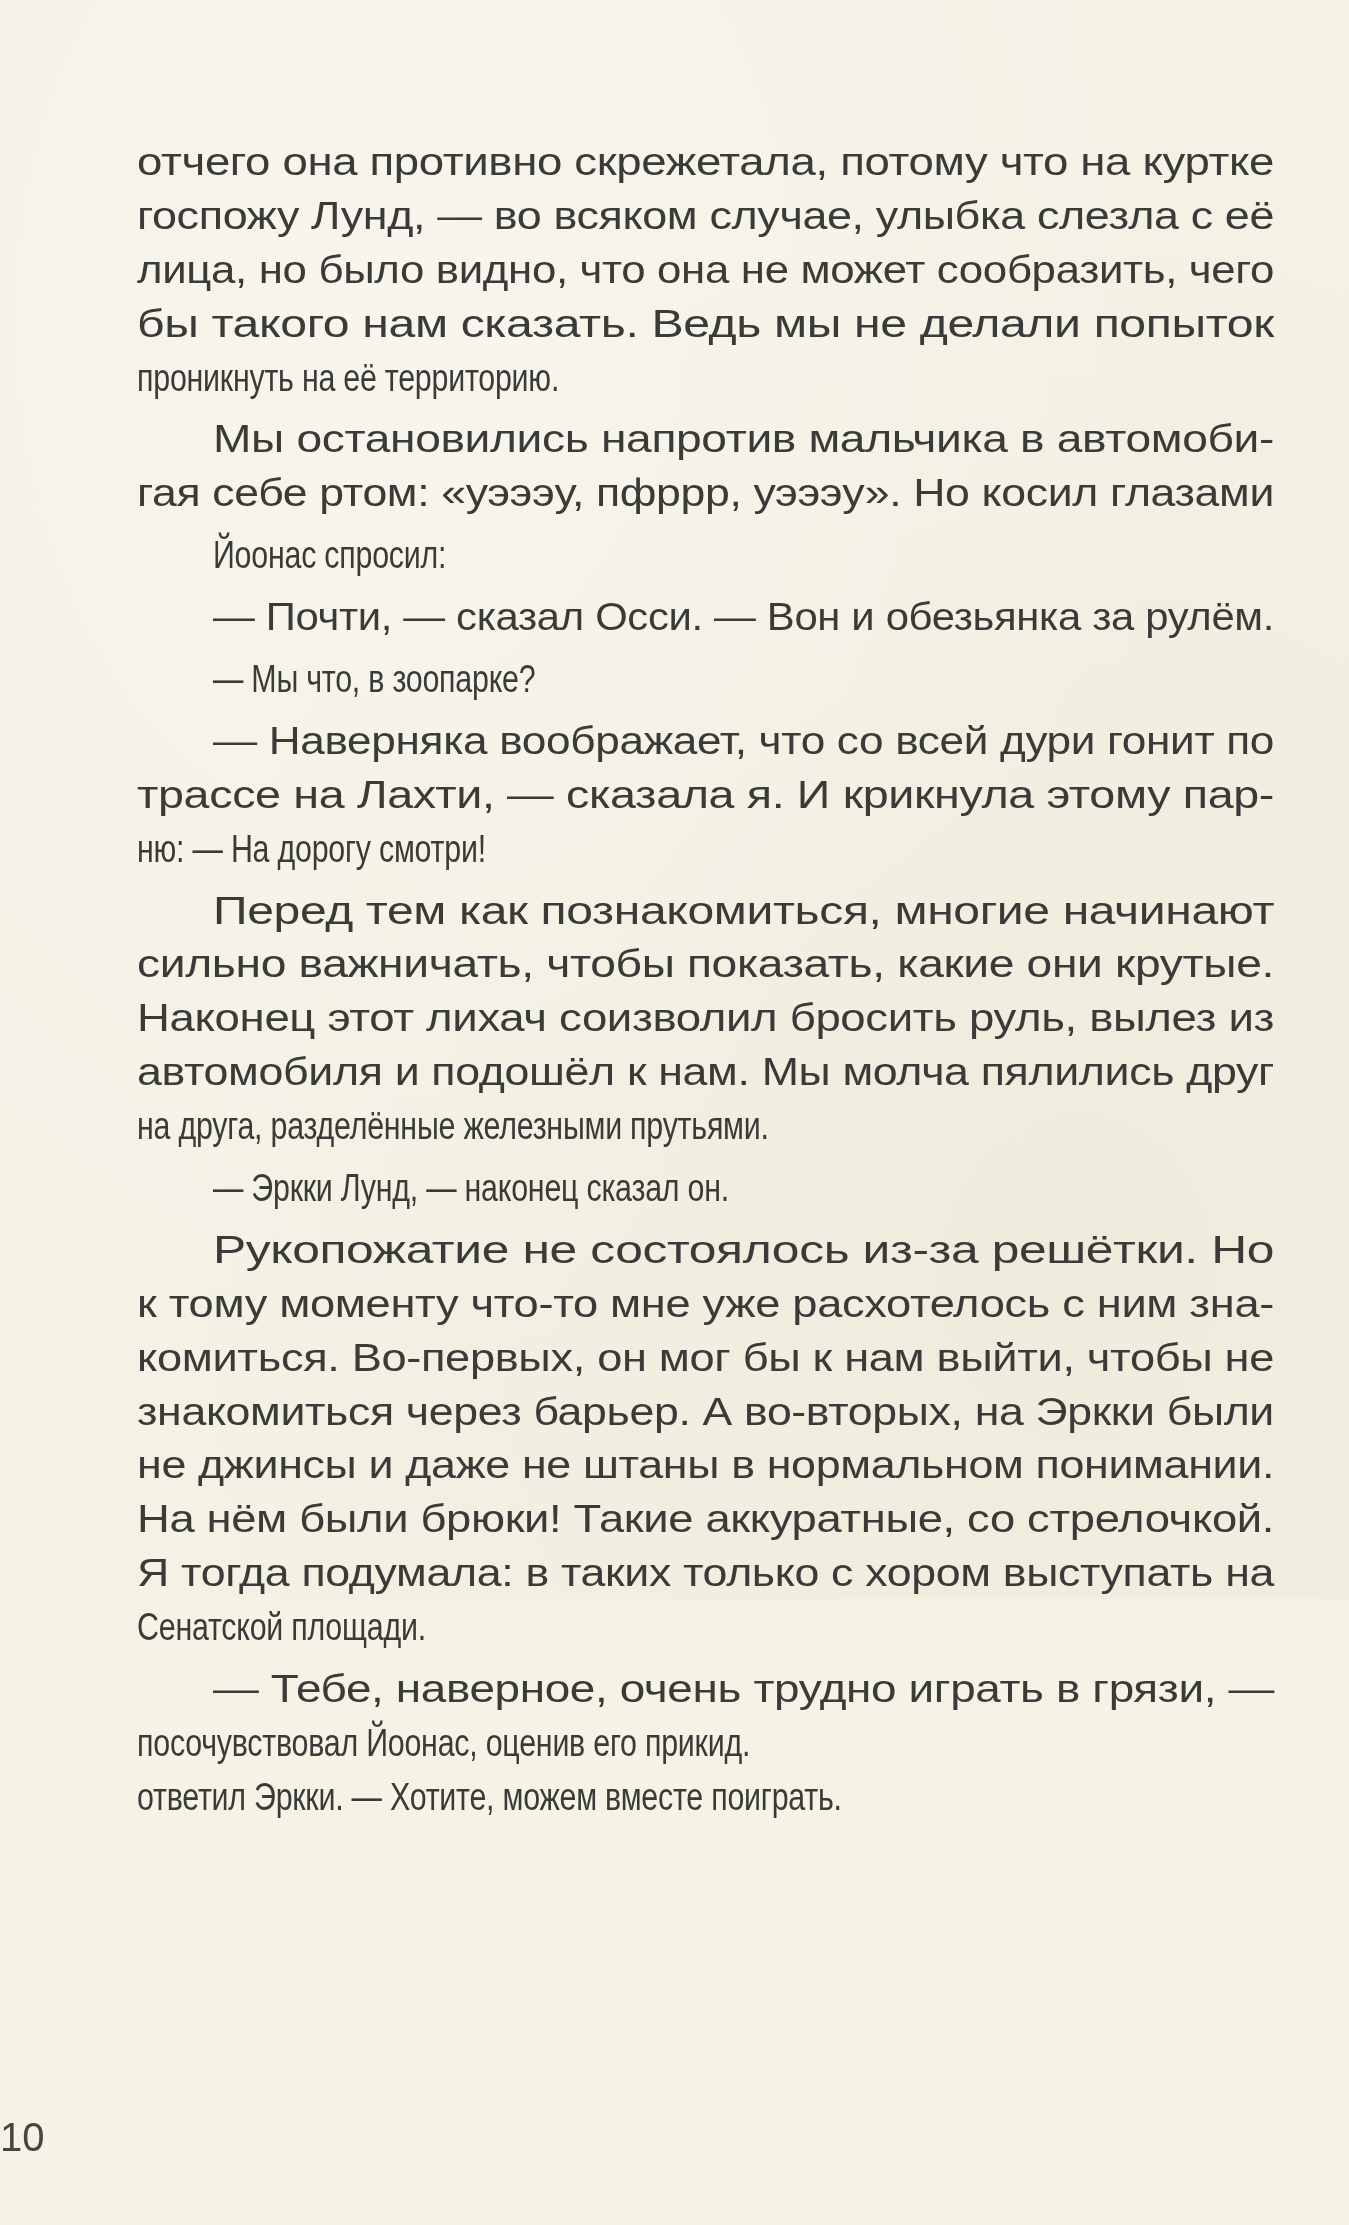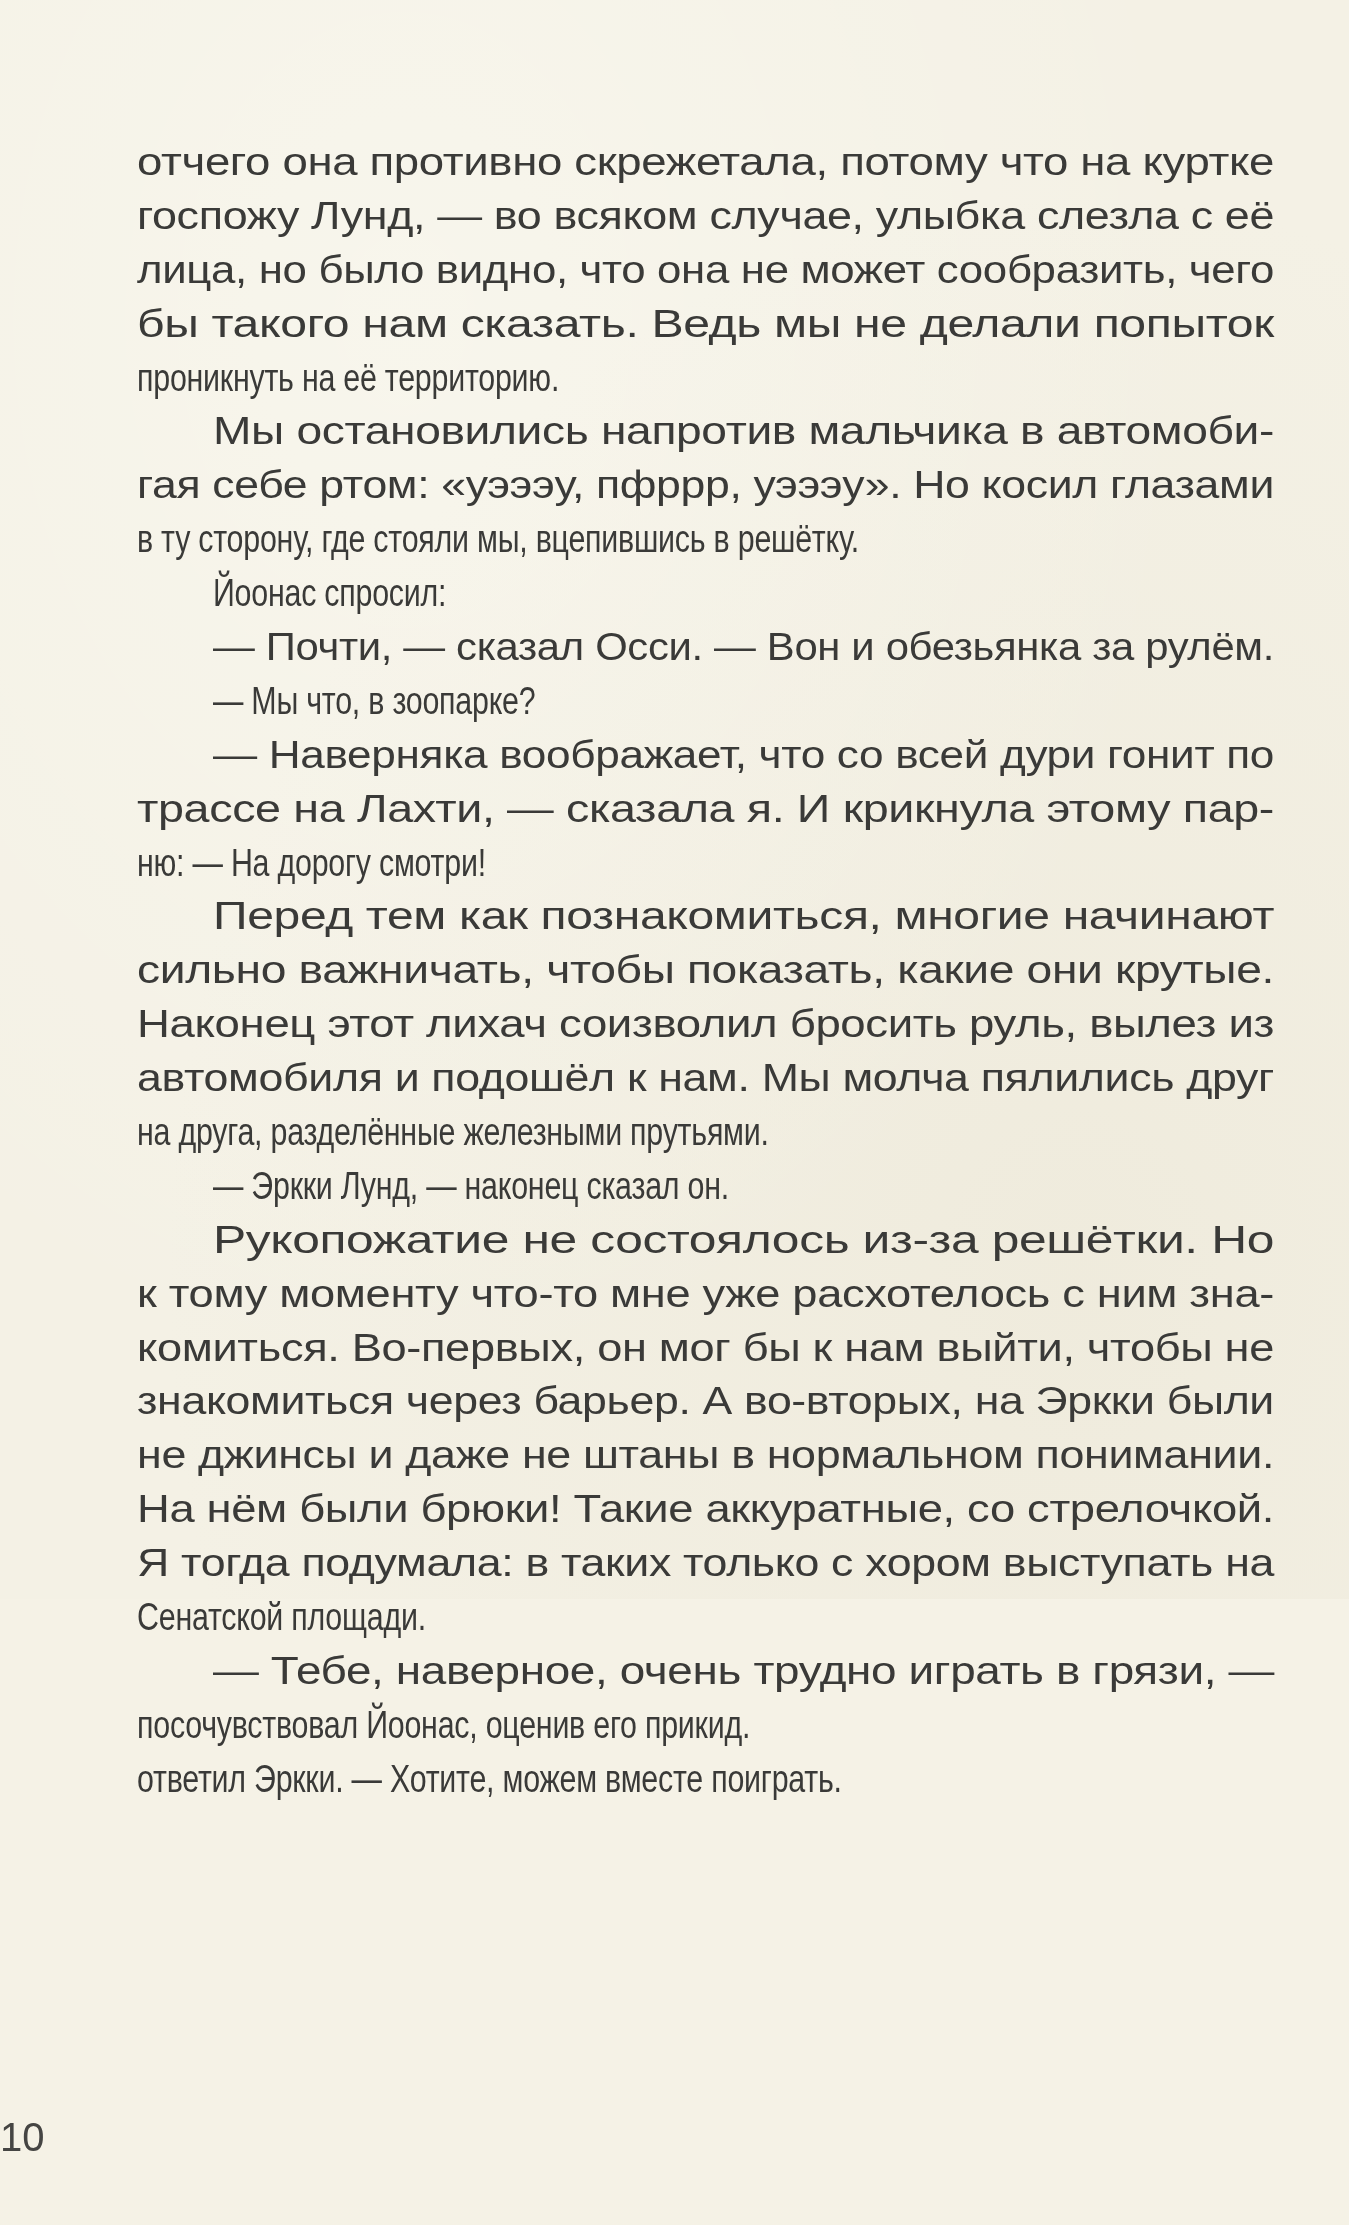--- a/index.html
+++ b/index.html
@@ -25,40 +25,39 @@
     height: 53.9px; line-height: 53.9px;
     font-size: 38px;
     white-space: nowrap;
     overflow: visible;
   }
   .line-inner {
     display: inline-block;
     transform-origin: 0 50%;
     letter-spacing: -0.3px;
   }
-  .indent { padding-left: 76px; }
+  .indent { padding-left: 76px; margin-top: 8px; }
   .page-number {
     position: absolute; left: 0; width: 1349px; top: 2112px;
     font-size: 40px; line-height: 50px;
     color: #454543; font-weight: normal;
   }
 </style>
 </head>
 <body>
 
 <div class="page">
   <div class="text-block" id="text-block">
       <div class="line"><span class="line-inner" style="transform: scaleX(1.1992);">отчего она противно скрежетала, потому что на куртке</span></div>
       <div class="line"><span class="line-inner" style="transform: scaleX(1.1805);">госпожу Лунд, — во всяком случае, улыбка слезла с её</span></div>
       <div class="line"><span class="line-inner" style="transform: scaleX(1.1526);">лица, но было видно, что она не может сообразить, чего</span></div>
       <div class="line"><span class="line-inner" style="transform: scaleX(1.2679);">бы такого нам сказать. Ведь мы не делали попыток</span></div>
       <div class="line"><span class="line-inner" style="transform: scaleX(0.8);">проникнуть на её территорию.</span></div>
       <div class="line indent"><span class="line-inner" style="transform: scaleX(1.2151);">Мы остановились напротив мальчика в автомоби-</span></div>
       <div class="line"><span class="line-inner" style="transform: scaleX(1.1739);">гая себе ртом: «уэээу, пфррр, уэээу». Но косил глазами</span></div>
-      <div class="line"><span class="line-inner" style="transform: scaleX(0.8);">в ту сторону, где стояли мы, вцепившись в решётку.</span></div>
       <div class="line indent"><span class="line-inner" style="transform: scaleX(0.8);">Йоонас спросил:</span></div>
       <div class="line indent"><span class="line-inner" style="transform: scaleX(1.1002);">— Почти, — сказал Осси. — Вон и обезьянка за рулём.</span></div>
       <div class="line indent"><span class="line-inner" style="transform: scaleX(0.8);">— Мы что, в зоопарке?</span></div>
       <div class="line indent"><span class="line-inner" style="transform: scaleX(1.1622);">— Наверняка воображает, что со всей дури гонит по</span></div>
       <div class="line"><span class="line-inner" style="transform: scaleX(1.2282);">трассе на Лахти, — сказала я. И крикнула этому пар-</span></div>
       <div class="line"><span class="line-inner" style="transform: scaleX(0.8);">ню: — На дорогу смотри!</span></div>
       <div class="line indent"><span class="line-inner" style="transform: scaleX(1.265);">Перед тем как познакомиться, многие начинают</span></div>
       <div class="line"><span class="line-inner" style="transform: scaleX(1.2163);">сильно важничать, чтобы показать, какие они крутые.</span></div>
       <div class="line"><span class="line-inner" style="transform: scaleX(1.199);">Наконец этот лихач соизволил бросить руль, вылез из</span></div>
       <div class="line"><span class="line-inner" style="transform: scaleX(1.1772);">автомобиля и подошёл к нам. Мы молча пялились друг</span></div>

